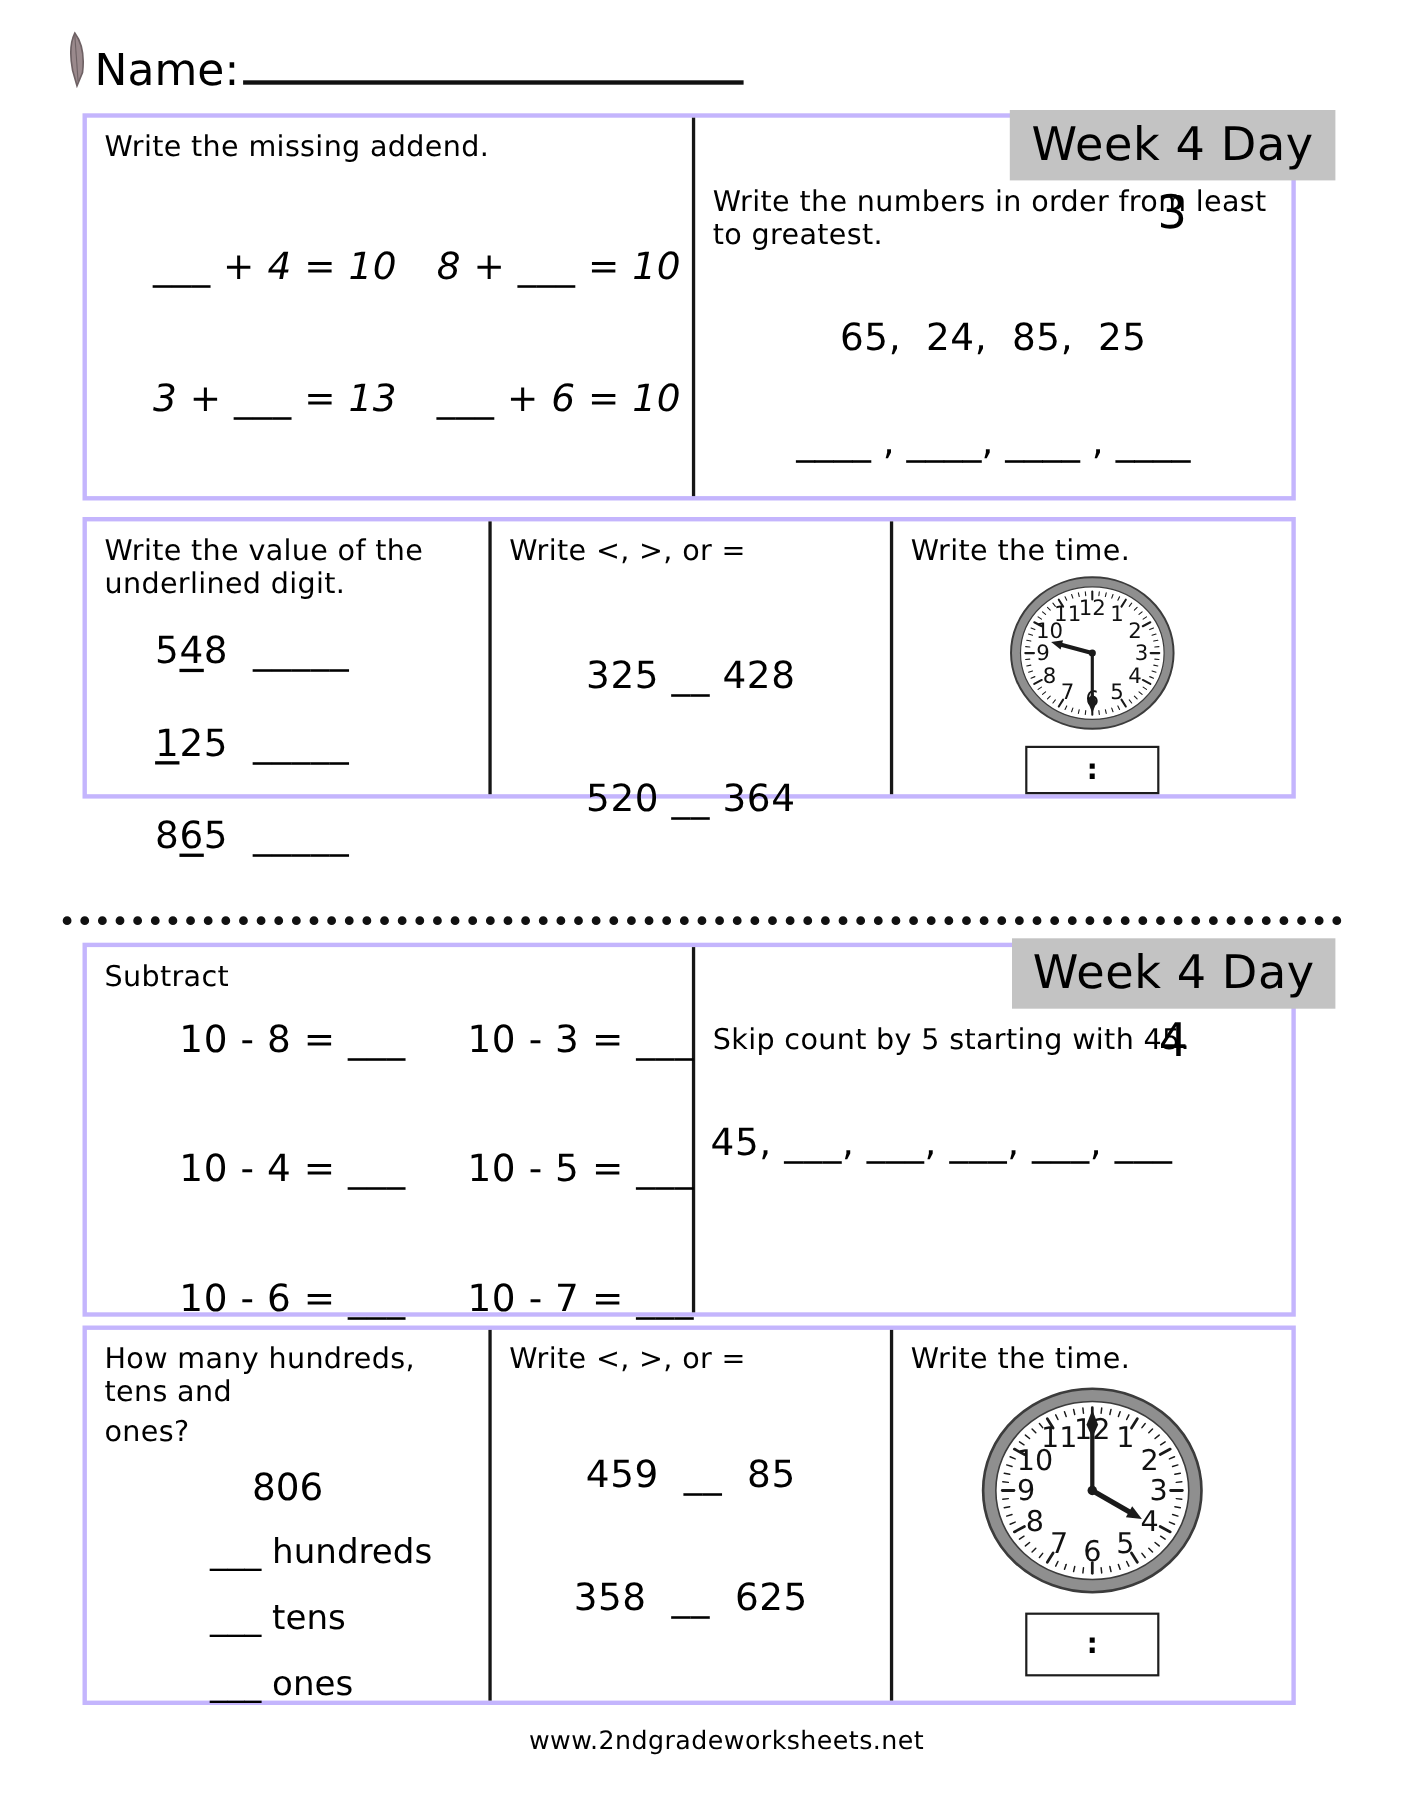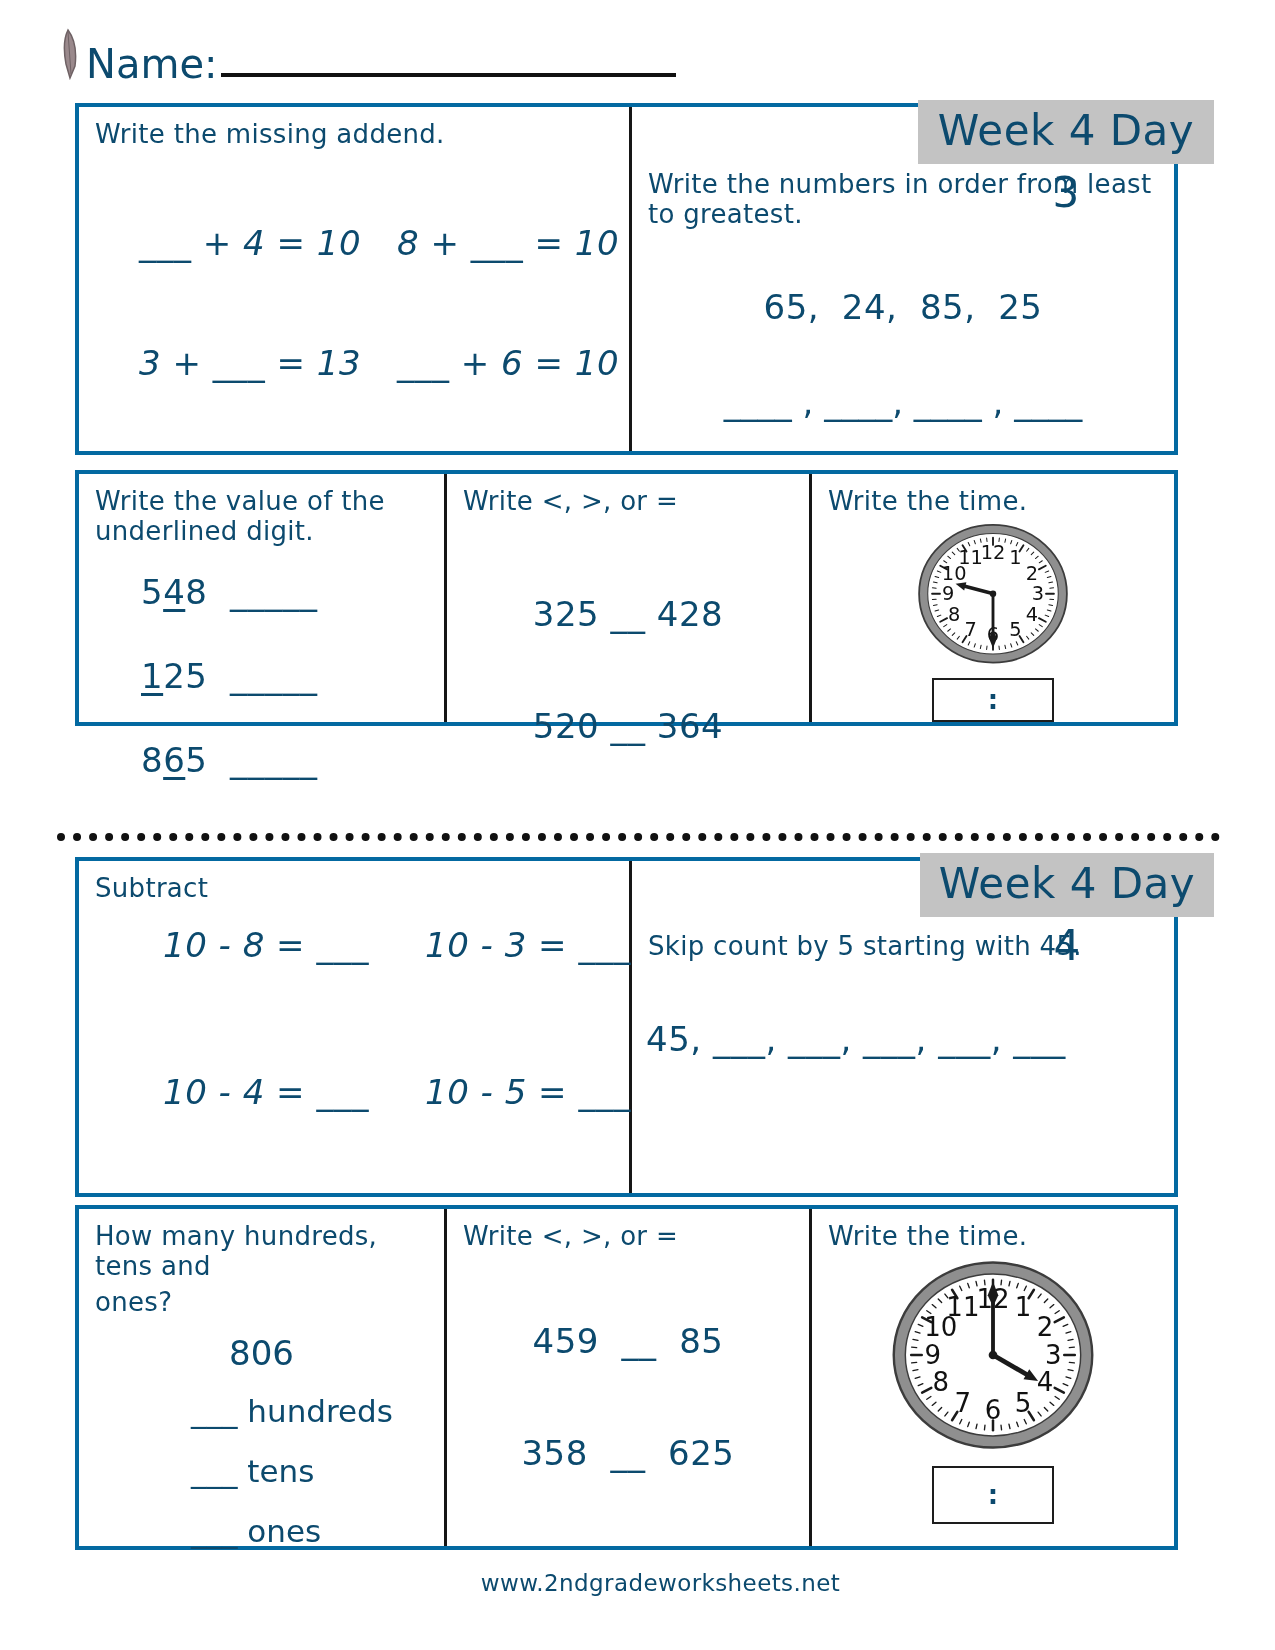--- a/index.html
+++ b/index.html
@@ -1,44 +1,44 @@
 <!DOCTYPE html>
 <html><head>
 <meta charset="utf-8">
 <style>
   html,body{margin:0;padding:0;background:#ffffff;}
   #page{
     position:relative;width:1275px;height:1650px;background:#ffffff;
-    font-family:"DejaVu Sans",sans-serif;color:#0c4a6e;overflow:hidden;
+    font-family:"DejaVu Sans",sans-serif;color:#000000;overflow:hidden;
   }
   
   #name-row{position:absolute;left:58px;top:28px;width:618px;display:flex;align-items:flex-end;}
   #name-label{font-size:40px;line-height:1.1;white-space:pre;}
   #name-line{flex:1;border-bottom:4px solid #111;margin-bottom:9px;margin-left:4px;}
   .quill{margin-right:2px;margin-bottom:2px;}
   
-  .trow{position:absolute;left:75px;width:1103px;border:4px solid #0369a1;display:flex;background:#fff;box-sizing:border-box;}
+  .trow{position:absolute;left:75px;width:1103px;border:4px solid #c4b5fd;display:flex;background:#fff;box-sizing:border-box;}
   #t1r1{top:103px;height:352px;}
   #t1r2{top:470px;height:256px;}
   #t2r1{top:857px;height:340px;}
   #t2r2{top:1205px;height:345px;}
   .cell{position:relative;box-sizing:border-box;height:100%;}
   .divr{border-right:3px solid #161616;}
   .wA{width:553px;}
   .w1{width:368px;}
   .w2{width:365px;}
   .grow{flex:1;}
   
   .cellTitle{font-size:26px;margin:12px 16px 0 16px;letter-spacing:.3px;}
   .prob{font-size:34px;white-space:pre;letter-spacing:.5px;}
   u{text-decoration-thickness:2.5px;text-underline-offset:5px;}
   
   .grid2x2{display:grid;grid-template-columns:258px auto;row-gap:80px;padding:74px 0 0 60px;font-style:italic;}
   
-  .grid3x2{display:grid;grid-template-columns:262px auto;row-gap:107px;padding:22px 0 0 84px;font-style:italic;}
+  .grid3x2{display:grid;grid-template-columns:262px auto;row-gap:78px;padding:22px 0 0 84px;}
   
   .order-title{margin-top:62px;}
   .order-nums{font-size:34px;white-space:pre;text-align:center;margin-top:58px;letter-spacing:.5px;}
   .order-blanks{font-size:34px;white-space:pre;text-align:center;margin-top:55px;}
   
   .valList{padding:26px 0 0 62px;display:grid;row-gap:44px;}
   
   .cmpList{display:grid;row-gap:72px;text-align:center;}
   .cmpTop3{padding-top:78px;}
   .cmpTop4{padding-top:70px;}

